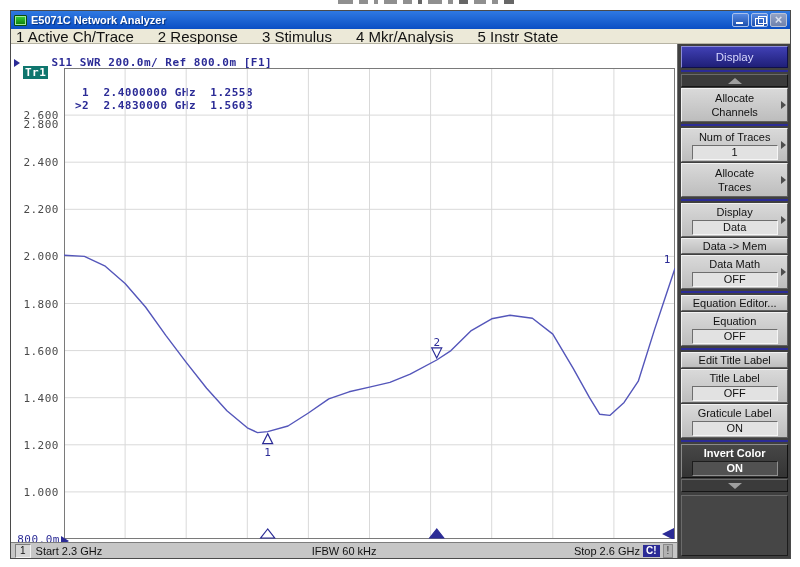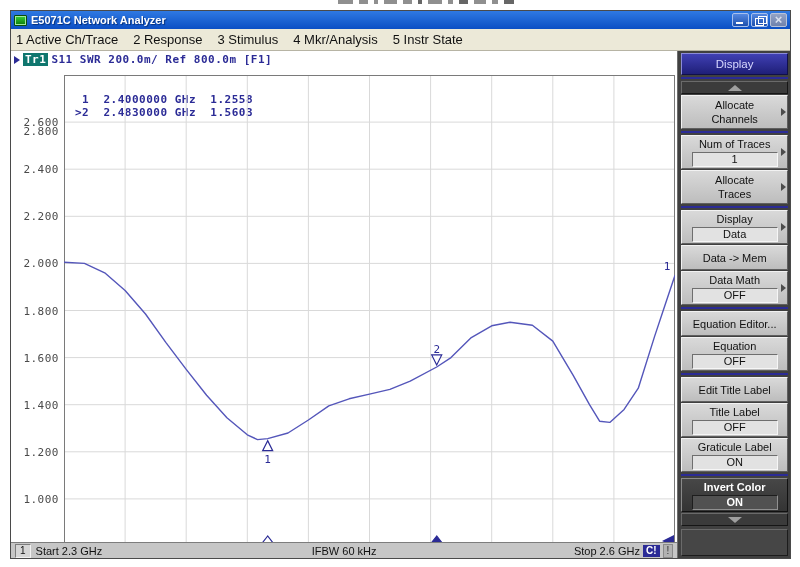--- a/index.html
+++ b/index.html
@@ -26,36 +26,36 @@
   .win-btn.min::after{content:"";position:absolute;left:3px;bottom:2px;width:7px;height:2px;background:#fff;}
   .win-btn.restore::after{content:"";position:absolute;left:3px;top:4px;width:7px;height:6px;
            border:1px solid #fff;background:transparent;}
   .win-btn.restore::before{content:"";position:absolute;left:6px;top:2px;width:7px;height:6px;
            border:1px solid #fff;}
   .win-btn.close{background:linear-gradient(#93a3c6,#6f82ad);border-color:#b8c2d8;}
   .win-btn.close::after{content:"×";position:absolute;left:0;right:0;top:-2px;text-align:center;
            color:#d9e0ef;font-size:13px;font-weight:bold;}
 
   
-  .menubar{height:22px;background:#ece9d8;border-bottom:1px solid #b7b4a4;display:flex;
-           align-items:center;padding-left:5px;gap:15px;font-size:13px;color:#111;flex:0 0 auto;}
+  .menubar{height:15px;background:#ece9d8;border-bottom:1px solid #b7b4a4;display:flex;
+           align-items:center;padding-left:5px;gap:24px;font-size:15px;color:#111;flex:0 0 auto;}
   .menu-item{cursor:default;white-space:nowrap;}
 
   .main{flex:1;display:flex;background:#484848;min-height:0;}
   .left-col{width:668px;display:flex;flex-direction:column;min-width:0;}
 
   
   .screen{flex:1;background:#fff;position:relative;overflow:hidden;}
 
   .trace-line{position:absolute;left:3px;top:2px;display:flex;align-items:center;gap:3px;
               font-family:"DejaVu Sans Mono",monospace;font-size:11px;font-weight:bold;color:#2b2b96;
               letter-spacing:0.5px;white-space:nowrap;}
   .tr-arrow{width:0;height:0;border-left:6px solid #2b2b96;border-top:4px solid transparent;
             border-bottom:4px solid transparent;}
-  .tr-box{background:#0f766e;color:#fff;padding:0 2px;line-height:13px;}
+  .tr-box{background:#0f766e;color:#fff;padding:0 2px;line-height:13px;margin-top:20px;}
 
   .marker-readout{position:absolute;left:64px;top:42px;font-family:"DejaVu Sans Mono",monospace;
                   font-size:11px;font-weight:bold;color:#2b2b96;letter-spacing:0.5px;line-height:13px;}
   .mk-row{white-space:pre;}
 
   .plot{position:absolute;left:53px;top:24px;width:611px;height:471px;}
 
   .ylabel{position:absolute;left:2px;width:46px;text-align:right;
           font-family:"DejaVu Sans Mono",monospace;font-size:11px;color:#4a4a4a;
           letter-spacing:0.5px;line-height:13px;}
@@ -87,21 +87,21 @@
              display:flex;align-items:center;justify-content:center;flex:0 0 auto;cursor:pointer;}
   .tri-up{width:0;height:0;border-bottom:6px solid #9f9f9f;border-left:7px solid transparent;
           border-right:7px solid transparent;}
   .tri-down{width:0;height:0;border-top:6px solid #9f9f9f;border-left:7px solid transparent;
           border-right:7px solid transparent;}
   .sb-btn{position:relative;background:linear-gradient(#d9d9d9,#bdbdbd);border:1px solid;
           border-color:#f2f2f2 #5f5f5f #5f5f5f #f2f2f2;color:#111;font-size:11px;text-align:center;
           display:flex;flex-direction:column;justify-content:center;align-items:center;
           padding:1px 6px;flex:0 0 auto;cursor:pointer;line-height:14px;}
   .sb-btn.h2{height:34px;}
-  .sb-btn.h1{height:25px;}
+  .sb-btn.h1{height:16px;}
   .sb-btn .val{display:block;width:86px;background:#e2e2e2;border:1px solid;
           border-color:#6e6e6e #f6f6f6 #f6f6f6 #6e6e6e;line-height:13px;margin-top:1px;}
   .sb-btn.dark{background:linear-gradient(#474747,#343434);color:#fff;
           border-color:#8a8a8a #111 #111 #8a8a8a;font-weight:bold;}
   .sb-btn.dark .val{background:#515151;color:#fff;border-color:#1d1d1d #909090 #909090 #1d1d1d;}
   .sb-btn.has-arrow::after{content:"";position:absolute;right:1px;top:50%;margin-top:-4px;width:0;height:0;
           border-left:5px solid #4d4d4d;border-top:4px solid transparent;border-bottom:4px solid transparent;}
   .sb-panel{flex:1;margin-top:2px;background:#464646;border:1px solid;
           border-color:#6a6a6a #1c1c1c #1c1c1c #6a6a6a;}
 </style>

